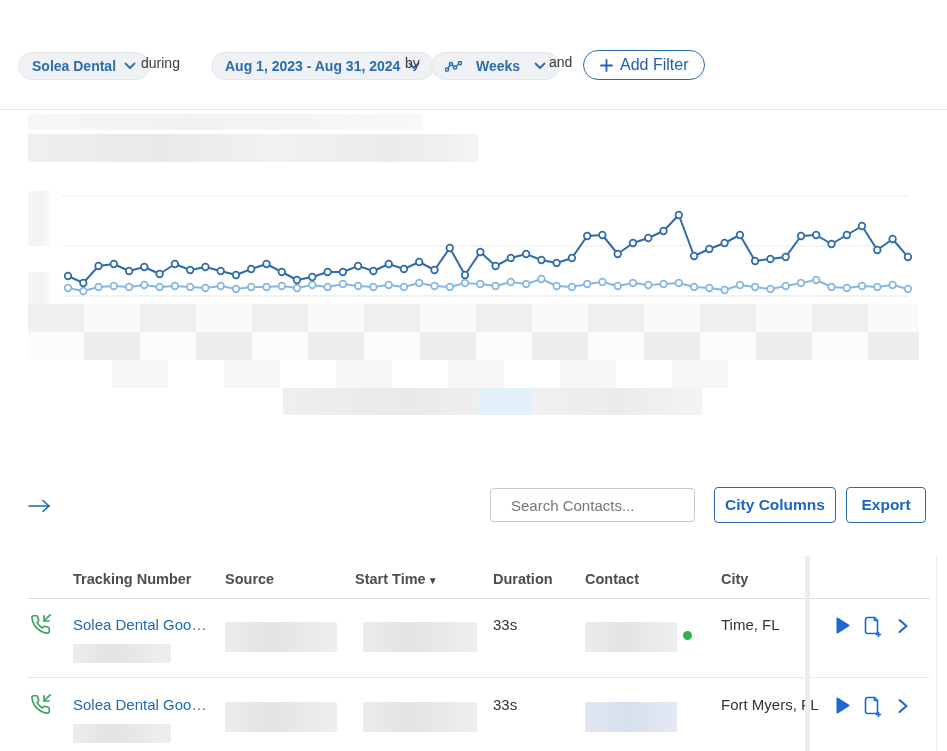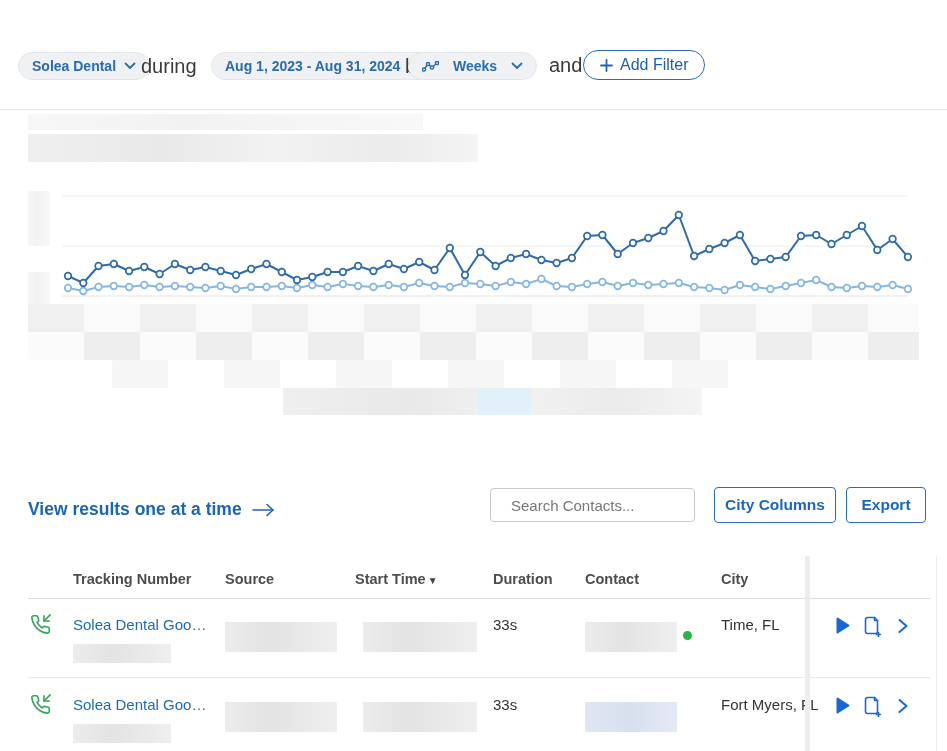--- a/index.html
+++ b/index.html
@@ -5,21 +5,21 @@
   html,body{margin:0;padding:0;background:#fff;}
   .stage{position:relative;width:947px;height:751px;overflow:hidden;background:#fff;
          font-family:"Liberation Sans",sans-serif;color:#333;margin-top:28px;}
 
   
   .topbar{position:absolute;top:0;left:0;width:947px;height:81px;background:#fff;
           border-bottom:1px solid #e9e9e9;}
   .pill{position:absolute;display:inline-flex;align-items:center;gap:8px;height:28px;
         padding:0 13px;border-radius:15px;background:#eff1f4;border:1px solid #e4e7ea;
         font-size:14px;font-weight:bold;color:#2b6cb0;cursor:pointer;box-sizing:border-box;}
-  .conj{position:absolute;font-size:20px;color:#3a3a3a;}
+  .conj{position:absolute;font-size:14px;color:#3a3a3a;}
   .addfilter{position:absolute;display:inline-flex;align-items:center;gap:7px;height:30px;
         padding:0 16px;border-radius:16px;background:#fff;border:1.5px solid #2b6cb0;
         font-size:16px;color:#1f5fae;cursor:pointer;box-sizing:border-box;
         font-family:"Liberation Sans",sans-serif;}
 
   
   .redactbar{position:absolute;border-radius:1px;}
   .checker1{background:repeating-linear-gradient(90deg,#f0f0f0 0 56px,#fafafa 56px 112px);}
   .checker2{background:repeating-linear-gradient(90deg,#fbfbfb 0 56px,#eeeeee 56px 112px);}
   .checker3{background:repeating-linear-gradient(90deg,#f6f6f6 0 56px,rgba(255,255,255,0) 56px 112px);}
@@ -69,21 +69,21 @@
         </svg>
     </div>
     <span class="conj" style="left:141px;top:27px;">during</span>
     <div class="pill" style="left:211px;top:24px;justify-content:flex-end;">
       <span>Aug 1, 2023 - Aug 31, 2024</span>
       <svg width="12" height="8" viewBox="0 0 12 8" fill="none" stroke="#2b6cb0" stroke-width="1.8" stroke-linecap="round" stroke-linejoin="round">
           <polyline points="1.5,1.5 6,6 10.5,1.5"></polyline>
         </svg>
     </div>
     <span class="conj" style="left:405px;top:27px;">by</span>
-    <div class="pill" style="left:408px;top:24px;gap:14px;">
+    <div class="pill" style="left:431px;top:24px;gap:14px;">
       <svg width="17" height="11" viewBox="0 0 17 11" fill="none" stroke="#2b6cb0" stroke-width="1.5">
           <polyline points="2,8.5 6,3 10,6.5 15,2"></polyline>
           <circle cx="2" cy="8.5" r="1.6" fill="#fff"></circle>
           <circle cx="6" cy="3" r="1.6" fill="#fff"></circle>
           <circle cx="10" cy="6.5" r="1.6" fill="#fff"></circle>
           <circle cx="15" cy="2" r="1.6" fill="#fff"></circle>
         </svg>
       <span>Weeks</span>
       <svg width="12" height="8" viewBox="0 0 12 8" fill="none" stroke="#2b6cb0" stroke-width="1.8" stroke-linecap="round" stroke-linejoin="round">
           <polyline points="1.5,1.5 6,6 10.5,1.5"></polyline>
@@ -224,21 +224,20 @@
       <circle cx="907.9" cy="149" r="3.3" fill="#fff" stroke="#2e6ba8" stroke-width="1.7"></circle>
     </svg>
 
   <div class="redactbar checker1" style="left:28px;top:276px;width:891px;height:28px;"></div>
   <div class="redactbar checker2" style="left:28px;top:304px;width:891px;height:28px;"></div>
   <div class="redactbar checker3" style="left:112px;top:332px;width:644px;height:28px;"></div>
   <div class="redactbar softband" style="left:283px;top:360px;width:419px;height:27px;"></div>
   <div class="redactbar blueband" style="left:478px;top:360px;width:53px;height:27px;"></div>
 
   <a class="viewlink">
-    <span>View results one at a time</span>
     <svg width="24" height="14" viewBox="0 0 24 14" fill="none" stroke="#1b66b3" stroke-width="1.6" stroke-linecap="round" stroke-linejoin="round">
         <line x1="1" y1="7" x2="21" y2="7"></line>
         <polyline points="15,1.5 21,7 15,12.5"></polyline>
       </svg>
   </a>
   <div class="searchbox">
     <svg width="16" height="16" viewBox="0 0 16 16" fill="none" stroke="#8a8a8a" stroke-width="1.5" stroke-linecap="round">
         <circle cx="7" cy="7" r="5"></circle>
         <line x1="10.8" y1="10.8" x2="14.5" y2="14.5"></line>
       </svg>

